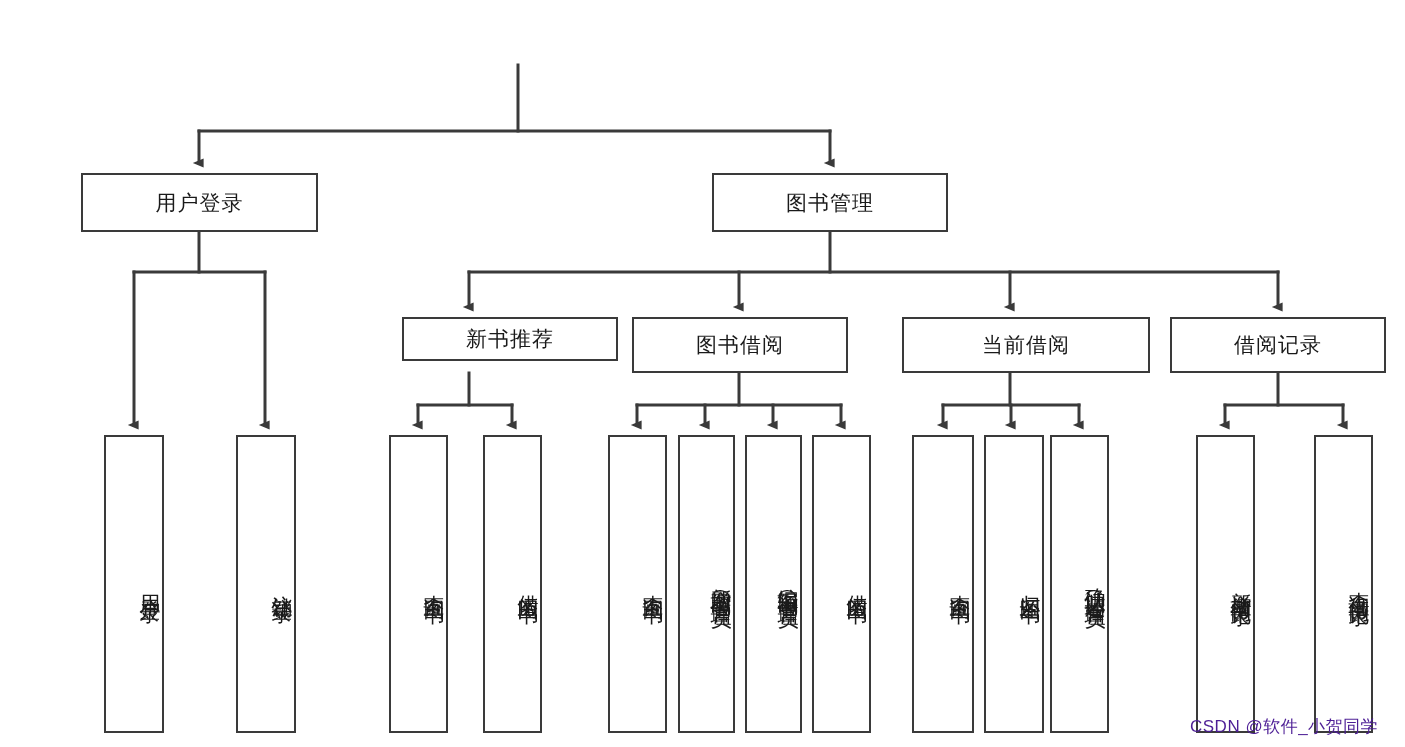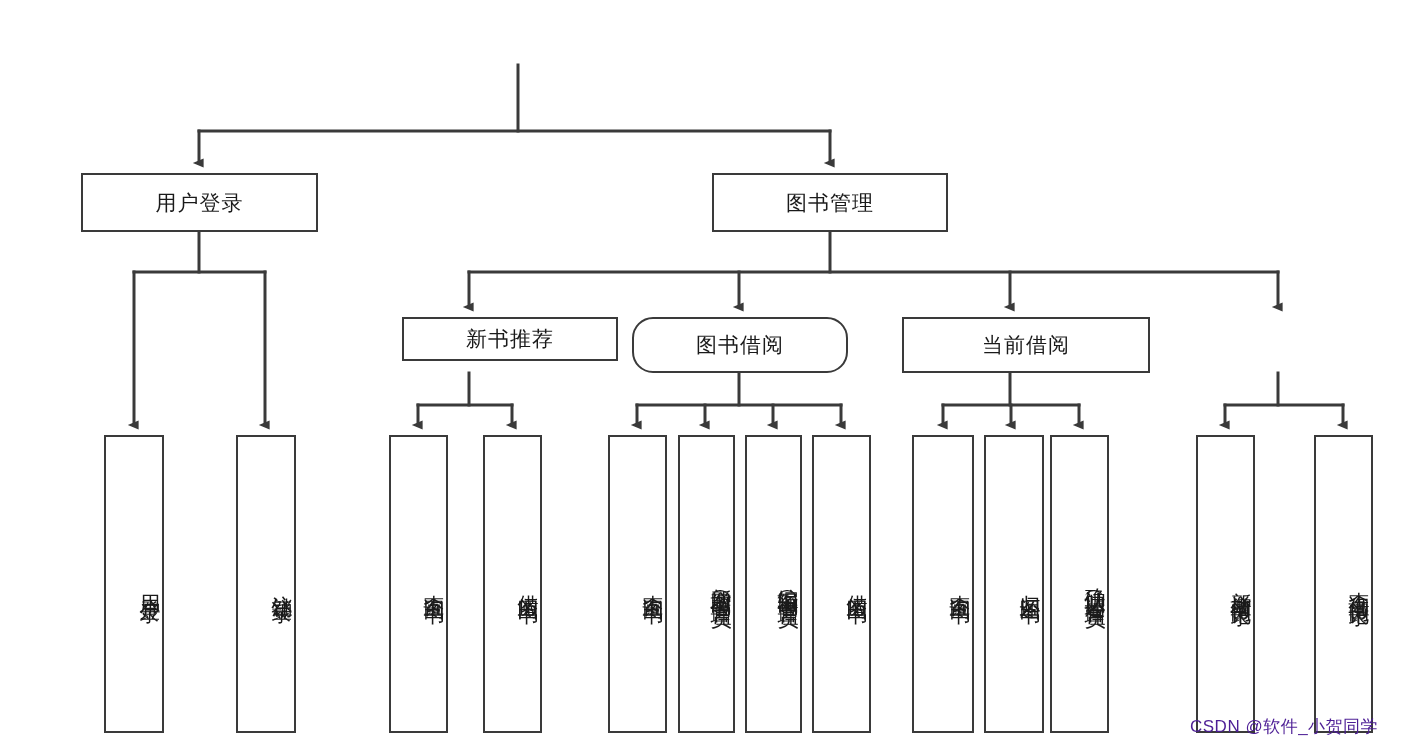--- a/index.html
+++ b/index.html
@@ -129,25 +129,28 @@
   <div class="node node-h" style="left:81px; top:173px; width:237px; height:59px;">
     <span>用户登录</span>
   </div>
   <div class="node node-h" style="left:712px; top:173px; width:236px; height:59px;">
     <span>图书管理</span>
   </div>
 
   <div class="node node-h" style="left:362px; top:317px; width:216px; height:44px;margin-left:40px;">
     <span>新书推荐</span>
   </div>
-  <div class="node node-h" style="left:632px; top:317px; width:216px; height:56px;border-radius:21px;">
+  <div class="node node-h" style="left:632px; top:317px; width:216px; height:56px;">
     <span>图书借阅</span>
   </div>
   <div class="node node-h" style="left:902px; top:317px; width:248px; height:56px;">
     <span>当前借阅</span>
+  </div>
+  <div class="node node-h" style="left:1170px; top:317px; width:216px; height:56px;">
+    <span>借阅记录</span>
   </div>
 
   <div class="node node-v" style="left:104px; top:435px; width:60px; height:298px;">
     <span class="vlabel">用户登录</span>
   </div>
   <div class="node node-v" style="left:236px; top:435px; width:60px; height:298px;">
     <span class="vlabel">注销登录</span>
   </div>
 
   <div class="node node-v" style="left:389px; top:435px; width:59px; height:298px;">

